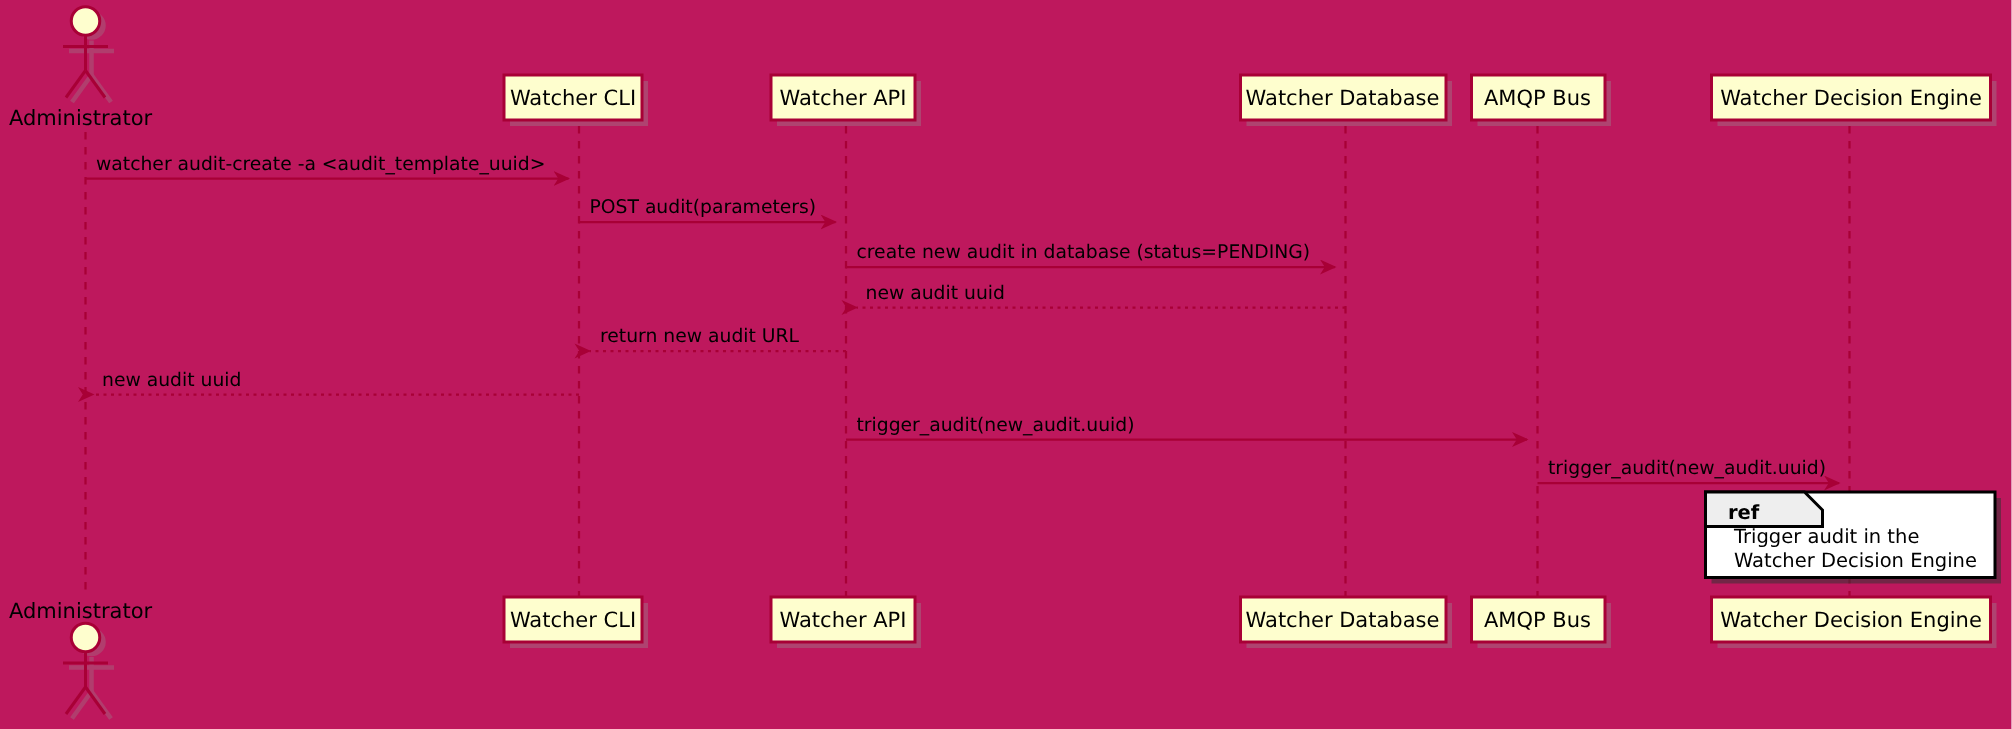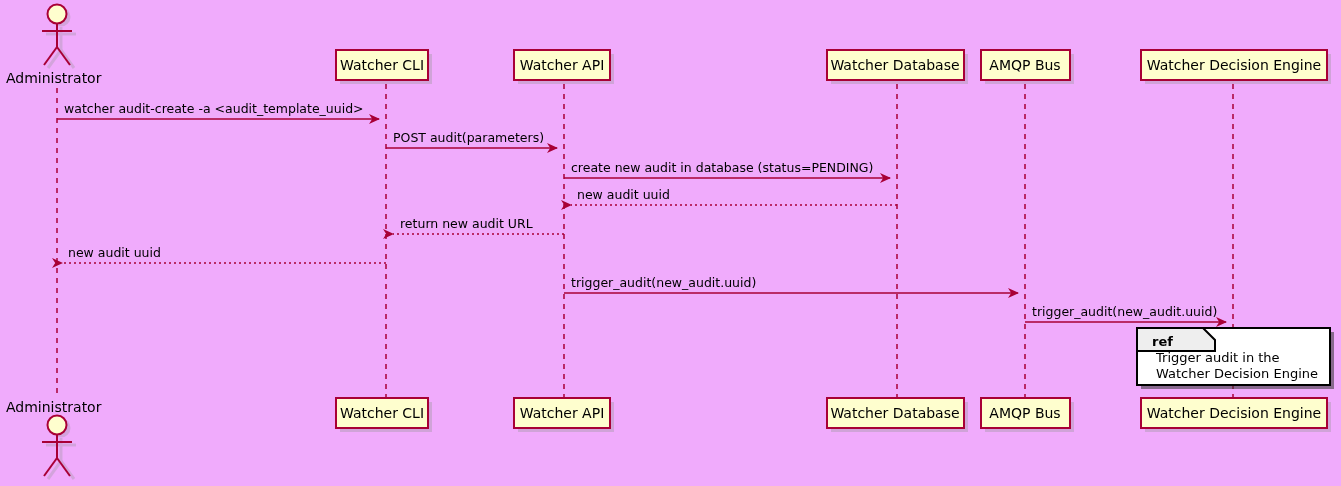--- a/index.html
+++ b/index.html
@@ -4,21 +4,21 @@
 <style>
   html, body {
     margin: 0;
     padding: 0;
     background: #FFFFFF;
   }
   #diagram {
     position: relative;
     width: 1341px;
     height: 486px;
-    background: #f0abfc;
+    background: #be185d;
     font-family: "DejaVu Sans", sans-serif;
     overflow: hidden;
   }
   #diagram svg {
     position: absolute;
     top: 0;
     left: 0;
   }
   .pt-box-label {
     font-size: 14px;

